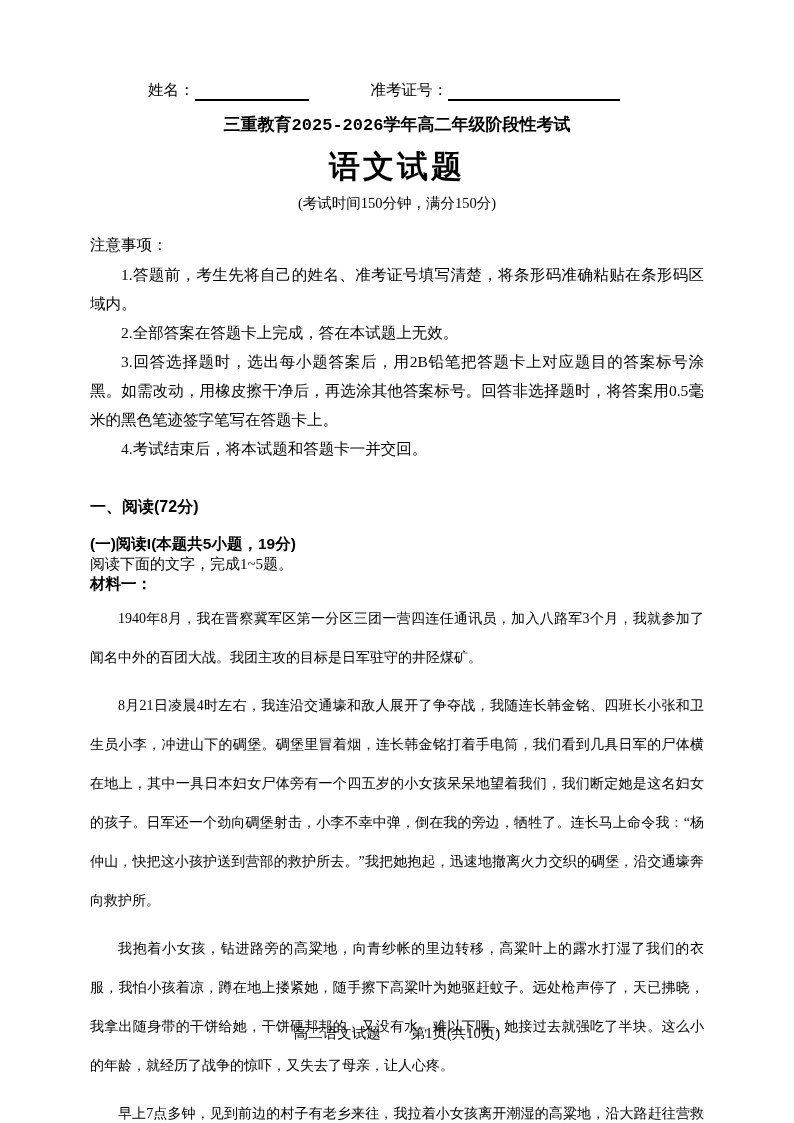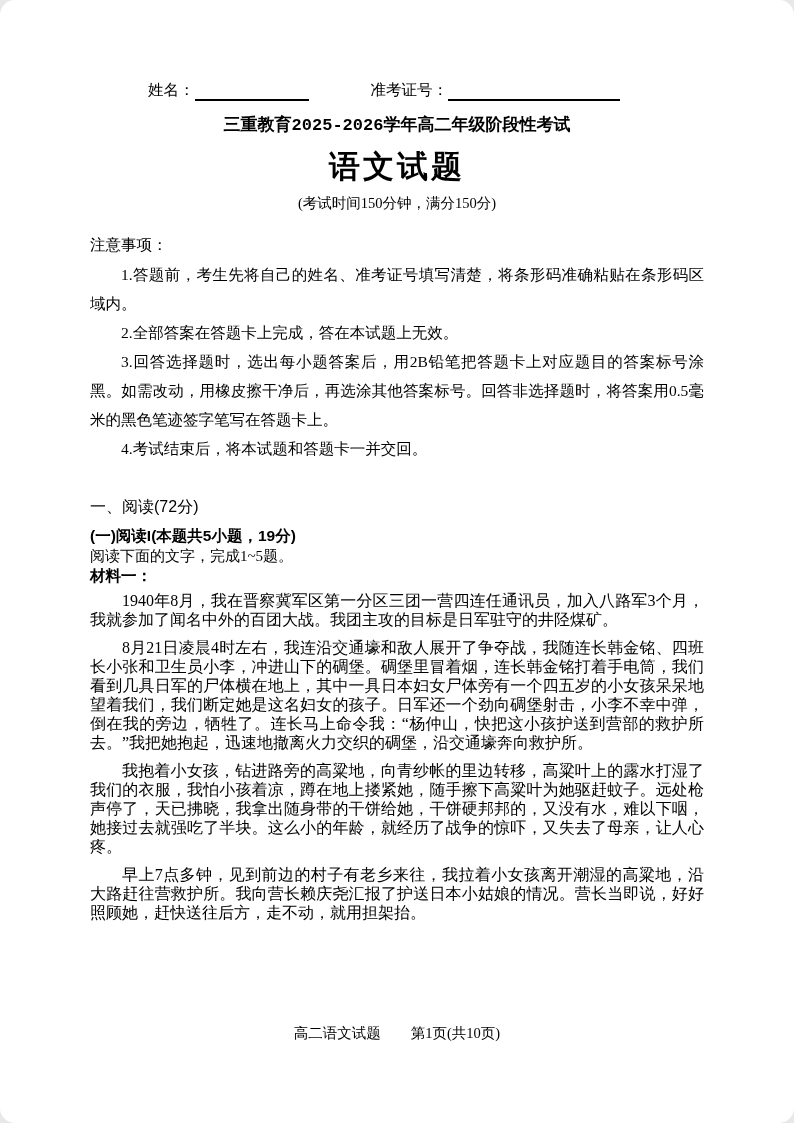--- a/index.html
+++ b/index.html
@@ -8,21 +8,20 @@
     font-family: "Liberation Serif", "DejaVu Serif", serif;
     color: #000;
   }
   .page {
     position: relative;
     width: 794px;
     height: 1123px;
     margin: 0 auto;
     background: #ffffff;
     overflow: hidden;
-    border-radius: 15px;
   }
   .content {
     position: absolute;
     left: 90px;
     top: 80px;
     width: 614px;
   }
   
   .top-fields {
     display: flex;
@@ -70,43 +69,43 @@
     margin-bottom: 4px;
   }
   .note-item {
     font-size: 15.5px;
     line-height: 29px;
     text-indent: 2em;
     text-align: justify;
   }
   .section-heading {
     font-family: "Liberation Sans", "DejaVu Sans", sans-serif;
-    font-weight: normal;
+    font-weight: bold;
     font-size: 16px;
     margin-top: 34px;
-    margin-bottom: 8px;
+    margin-bottom: 16px;
   }
   .section-subheading {
     font-family: "Liberation Sans", "DejaVu Sans", sans-serif;
     font-weight: bold;
     font-size: 15.5px;
   }
   .section-instruction {
     font-size: 15px;
     margin-bottom: 0;
   }
   .material-label {
     font-family: "Liberation Sans", "DejaVu Sans", sans-serif;
     font-weight: bold;
     font-size: 15.5px;
     margin-bottom: 4px;
   }
   .body-para {
-    font-size: 16px;
-    line-height: 19px;
+    font-size: 14px;
+    line-height: 39px;
     text-indent: 2em;
     text-align: justify;
     margin-bottom: 9px;
   }
   .page-footer {
     position: absolute;
     left: 0;
     right: 0;
     top: 1024px;
     text-align: center;

